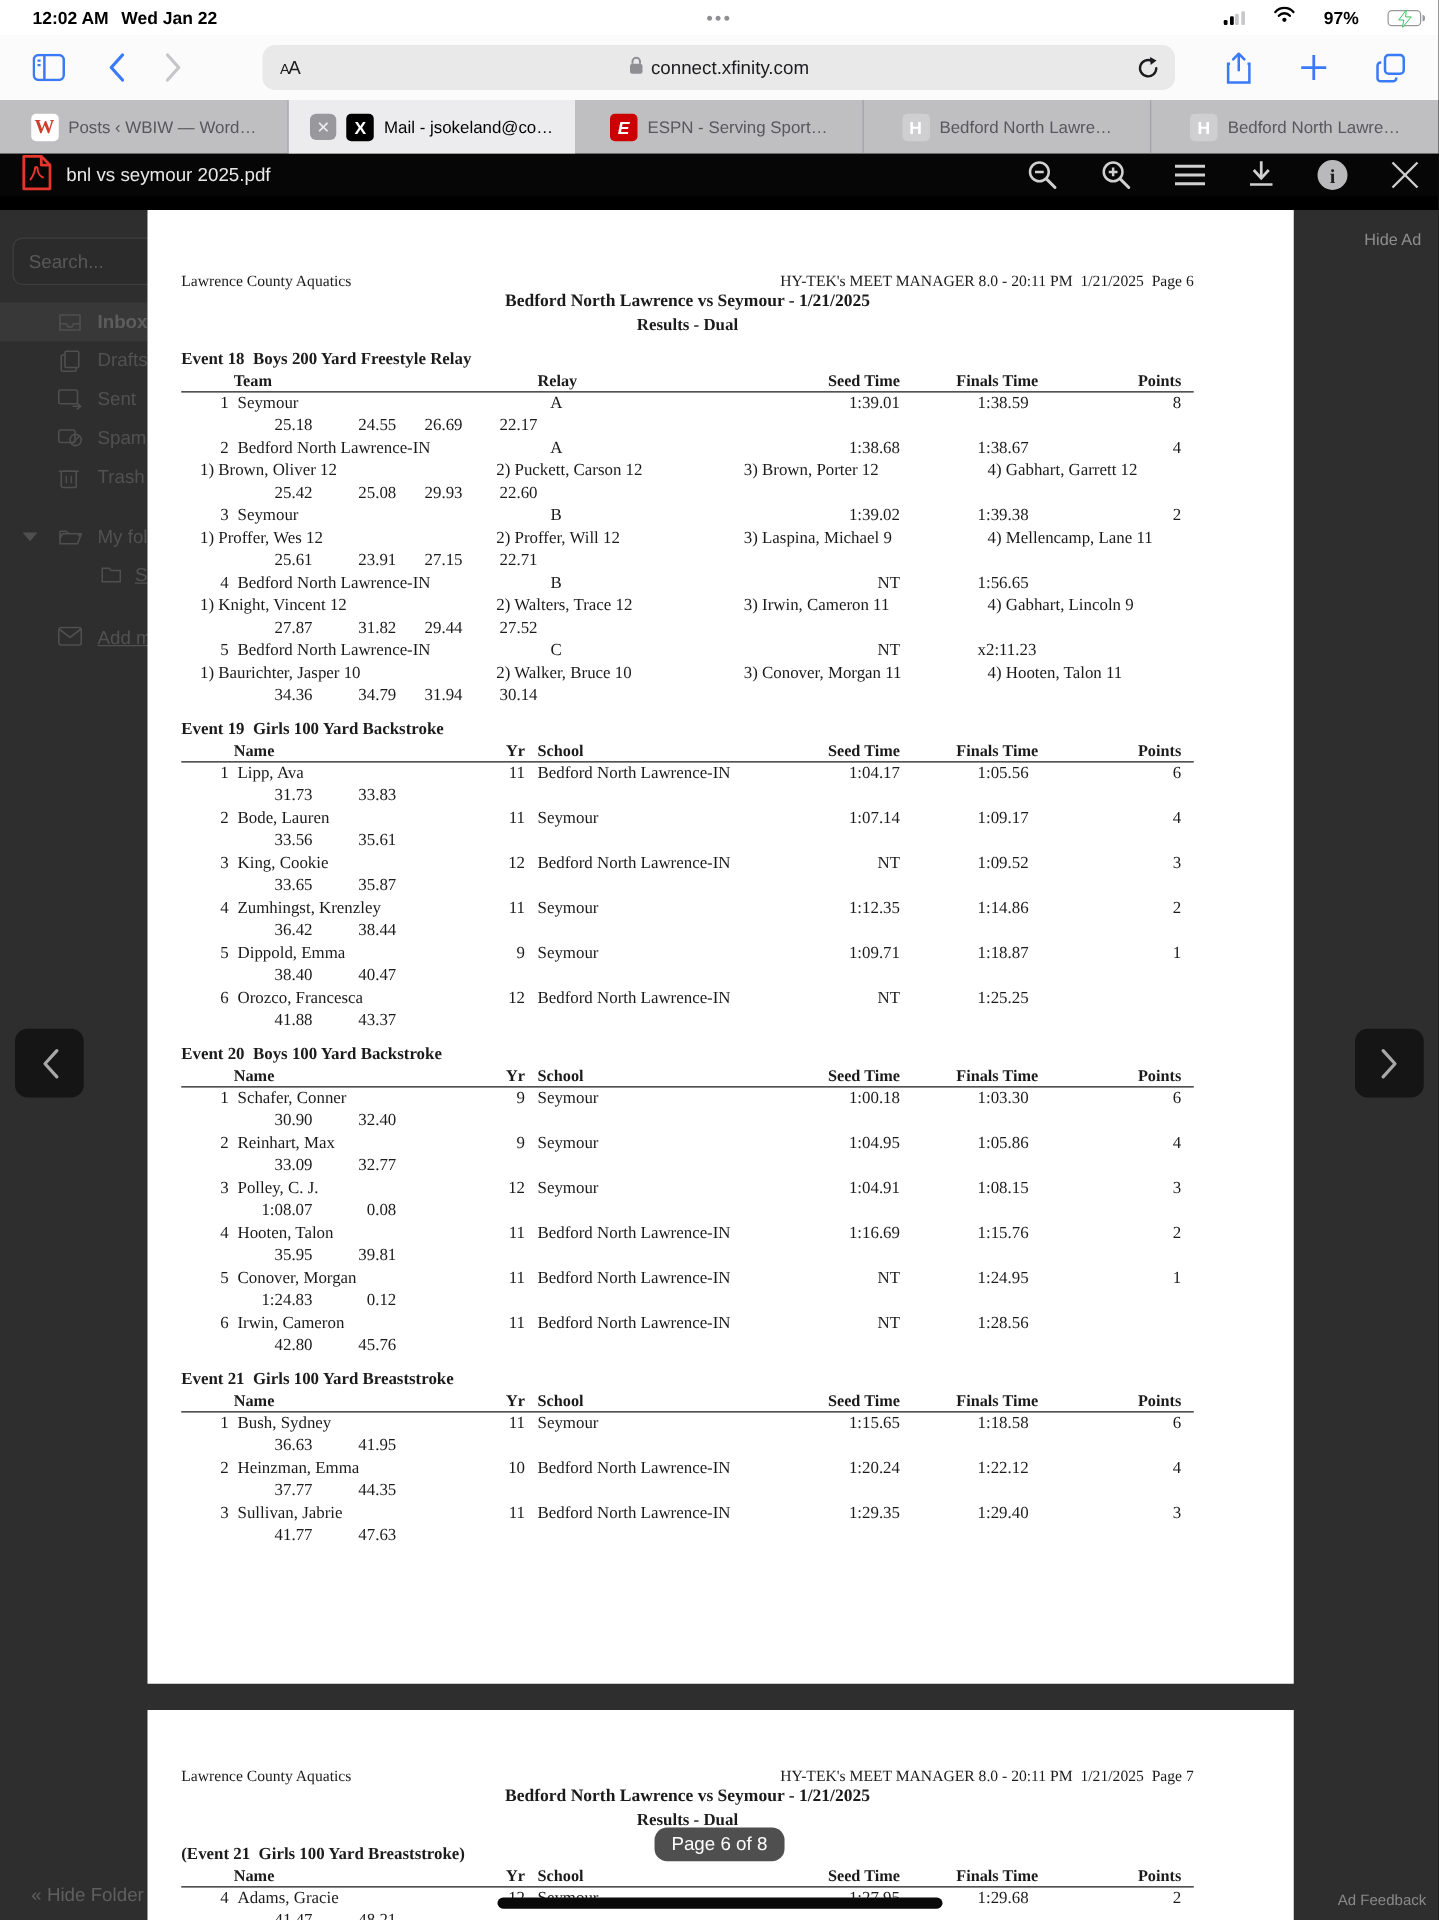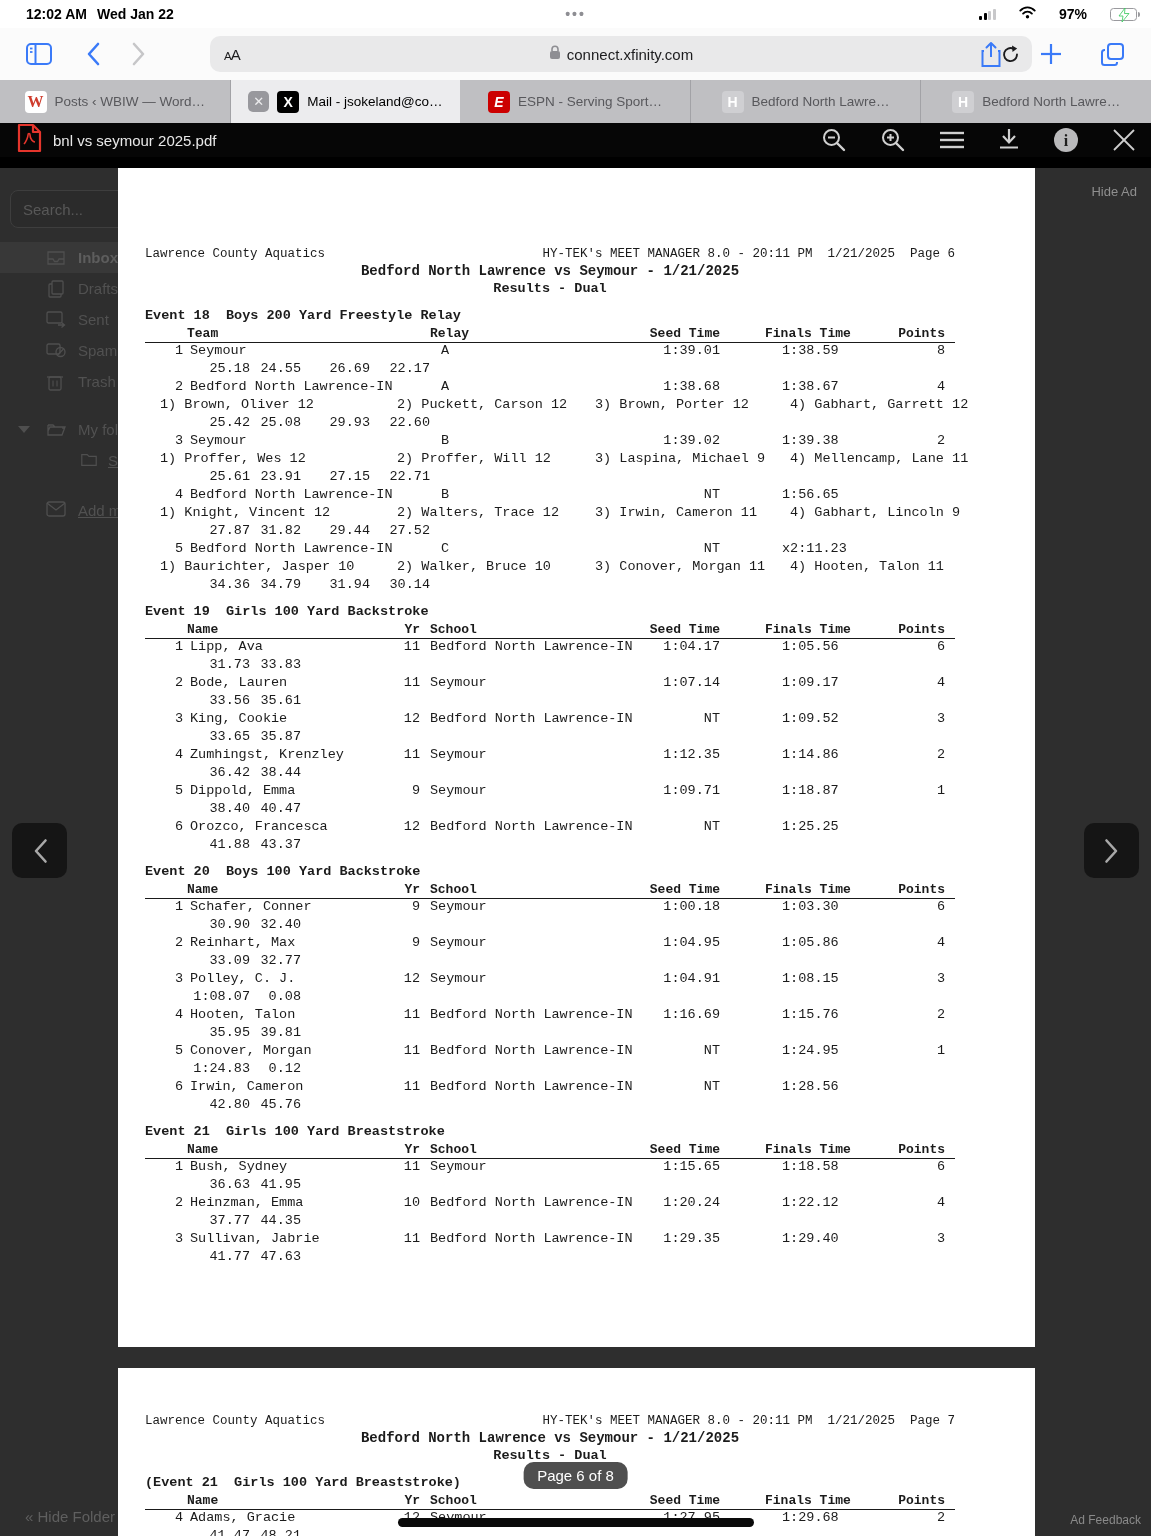--- a/index.html
+++ b/index.html
@@ -21,21 +21,21 @@
   .batt .nub { position:absolute; right:-4px; top:3.5px; width:2.5px; height:5px; background:#9a9a9e; border-radius:0 2px 2px 0; }
   .batt svg { position:absolute; left:7px; top:-1px; }
 
   
   #toolbar { position:absolute; top:28px; left:0; width:1151px; height:52px; background:#fbfbfb;
     display:flex; align-items:center; }
   .tb-btn { background:none; border:none; cursor:pointer; display:flex; align-items:center; justify-content:center; }
   #sidebar-btn { margin-left:26px; }
   #back-btn { margin-left:34px; }
   #fwd-btn { margin-left:32px; }
-  #url-pill { position:absolute; left:210px; top:8px; width:822px; height:36px; background:#e9e9ea;
+  #url-pill { position:absolute; left:210px; top:8px; width:730px; height:36px; background:#e9e9ea;
     border-radius:10px; display:flex; align-items:center; }
   #reader-btn { position:absolute; left:14px; font-size:15px; color:#1c1c1e; letter-spacing:-1px; }
   #reader-btn .sm { font-size:11.5px; }
   .url-center { margin:0 auto; display:flex; align-items:center; gap:6px; font-size:15px; color:#1c1c1e; }
   #reload-btn { position:absolute; right:12px; }
   .tb-right { position:absolute; right:0; top:0; height:52px; display:flex; align-items:center; gap:38px; padding-right:26px; }
 
   
   #tab-bar { position:absolute; top:80px; left:0; width:1151px; height:43px; background:#bfbfc2; display:flex; }
   .tab { flex:1; display:flex; align-items:center; justify-content:center; gap:8px; font-size:13.5px;
@@ -73,21 +73,21 @@
   .folder-row.selected .flabel { font-weight:700; color:#5d5d5d; }
   .caret-down { position:absolute; left:18px; top:12px; width:0; height:0;
     border-left:6px solid transparent; border-right:6px solid transparent; border-top:7px solid #4f4f4f; }
   .dim-link { text-decoration:underline; }
   #hide-folders { position:absolute; left:25px; top:1340px; font-size:15px; color:#5f5f5f; }
   #hide-ad { position:absolute; right:14px; top:16px; font-size:13px; color:#8f8f8f; }
   #ad-feedback { position:absolute; right:10px; top:1345px; font-size:12px; color:#8a8a8a; }
 
   
   .pdf-page { position:absolute; left:118px; width:917px; background:#fff; z-index:2;
-    font-family:Liberation Mono, monospace; color:#1b1b1b; padding:79px 80px 0 27px; overflow:hidden; }
+    font-family:Liberation Serif, serif; color:#1b1b1b; padding:50px 80px 0 27px; overflow:hidden; }
   #page1 { top:0; height:1179px; }
   #page2 { top:1200px; height:400px; padding-top:46px; }
   .p-headrow { display:flex; justify-content:space-between; font-size:12.5px; height:16px; }
   .p-meta { white-space:pre; }
   .p-title { text-align:center; font-weight:700; font-size:14px; height:18px; }
   .p-sub { text-align:center; font-weight:700; font-size:13.5px; height:18px; }
   .ev-head { font-weight:700; font-size:13.5px; white-space:pre; margin-top:9px; height:18px; }
   .phead { position:relative; height:17px; border-bottom:1.5px solid #1a1a1a; font-weight:700; font-size:13px; }
   .prow { position:relative; height:18px; font-size:13.5px; }
   .prow span, .phead span { position:absolute; white-space:pre; top:0; }
@@ -97,21 +97,21 @@
   .c-relay { left:240px; width:120px; text-align:center; }
   .c-relayh{ left:285px; }
   .c-yr    { left:233px; width:42px; text-align:right; }
   .c-school{ left:285px; }
   .c-seed  { left:425px; width:150px; text-align:right; }
   .c-finals{ left:637px; }
   .c-finalsh{ left:620px; }
   .c-points{ left:710px; width:90px; text-align:right; }
   .c-sw1 { left:15px; } .c-sw2 { left:252px; } .c-sw3 { left:450px; } .c-sw4 { left:645px; }
   .c-sp { width:80px; text-align:right; }
-  .c-sp1 { left:25px; } .c-sp2 { left:76px; } .c-sp3 { left:145px; } .c-sp4 { left:205px; }
+  .c-sp1 { left:25px; } .c-sp2 { left:92px; } .c-sp3 { left:145px; } .c-sp4 { left:205px; }
 
   
   .nav-btn { position:absolute; top:655px; width:55px; height:55px; background:rgba(20,20,20,0.92);
     border:none; border-radius:10px; z-index:4; display:flex; align-items:center; justify-content:center; cursor:pointer; }
   #nav-prev { left:12px; } #nav-next { right:12px; }
   #page-badge { position:absolute; top:1294px; left:50%; transform:translateX(-50%); z-index:5;
     background:rgba(72,72,72,0.96); color:#fff; font-size:15px; padding:5px 14px; border-radius:10px; }
   #home-indicator { position:absolute; top:1350px; left:50%; transform:translateX(-50%); width:356px; height:9px;
     background:#0a0a0a; border-radius:5px; z-index:6; cursor:grab; }
 </style>

